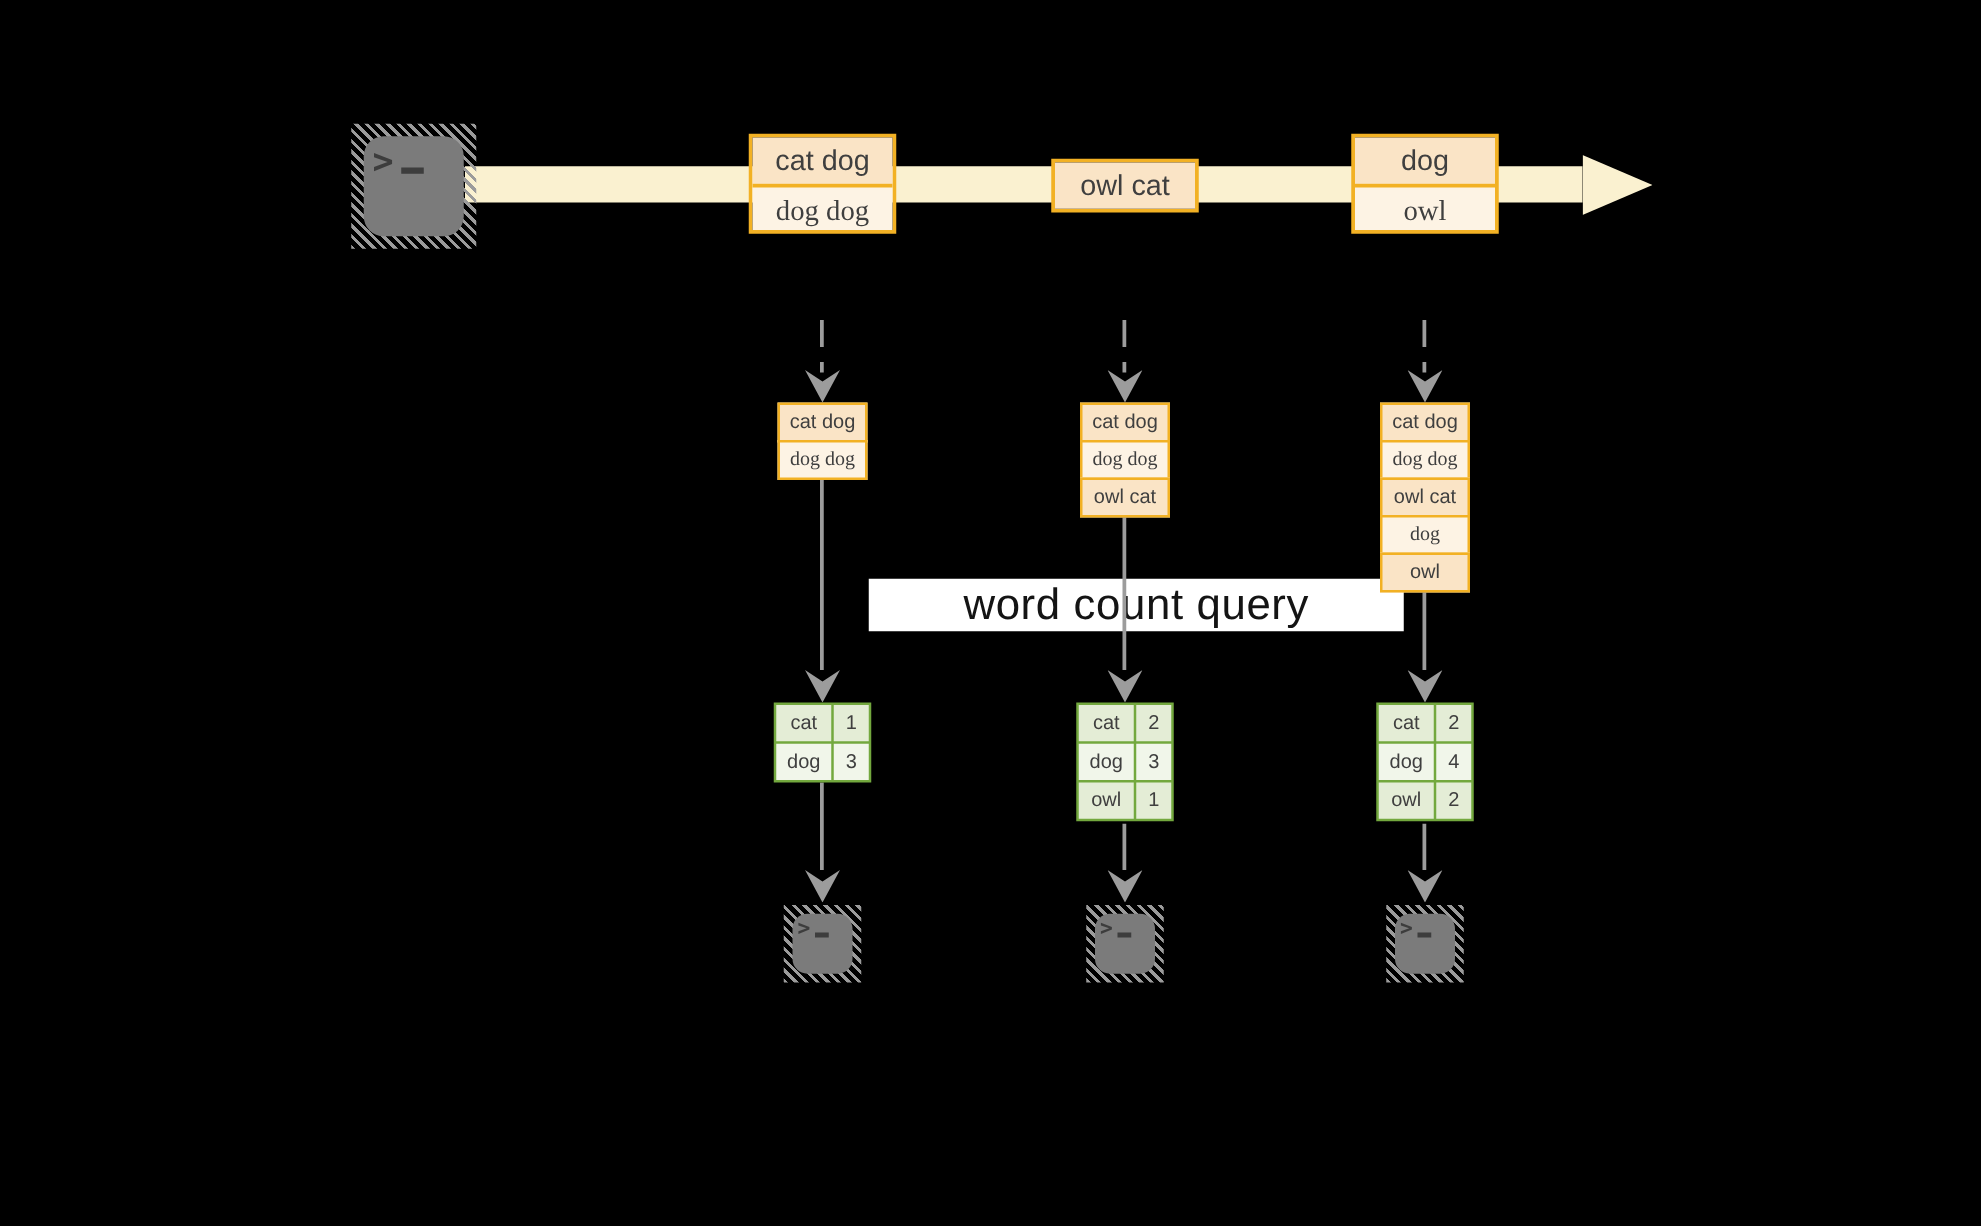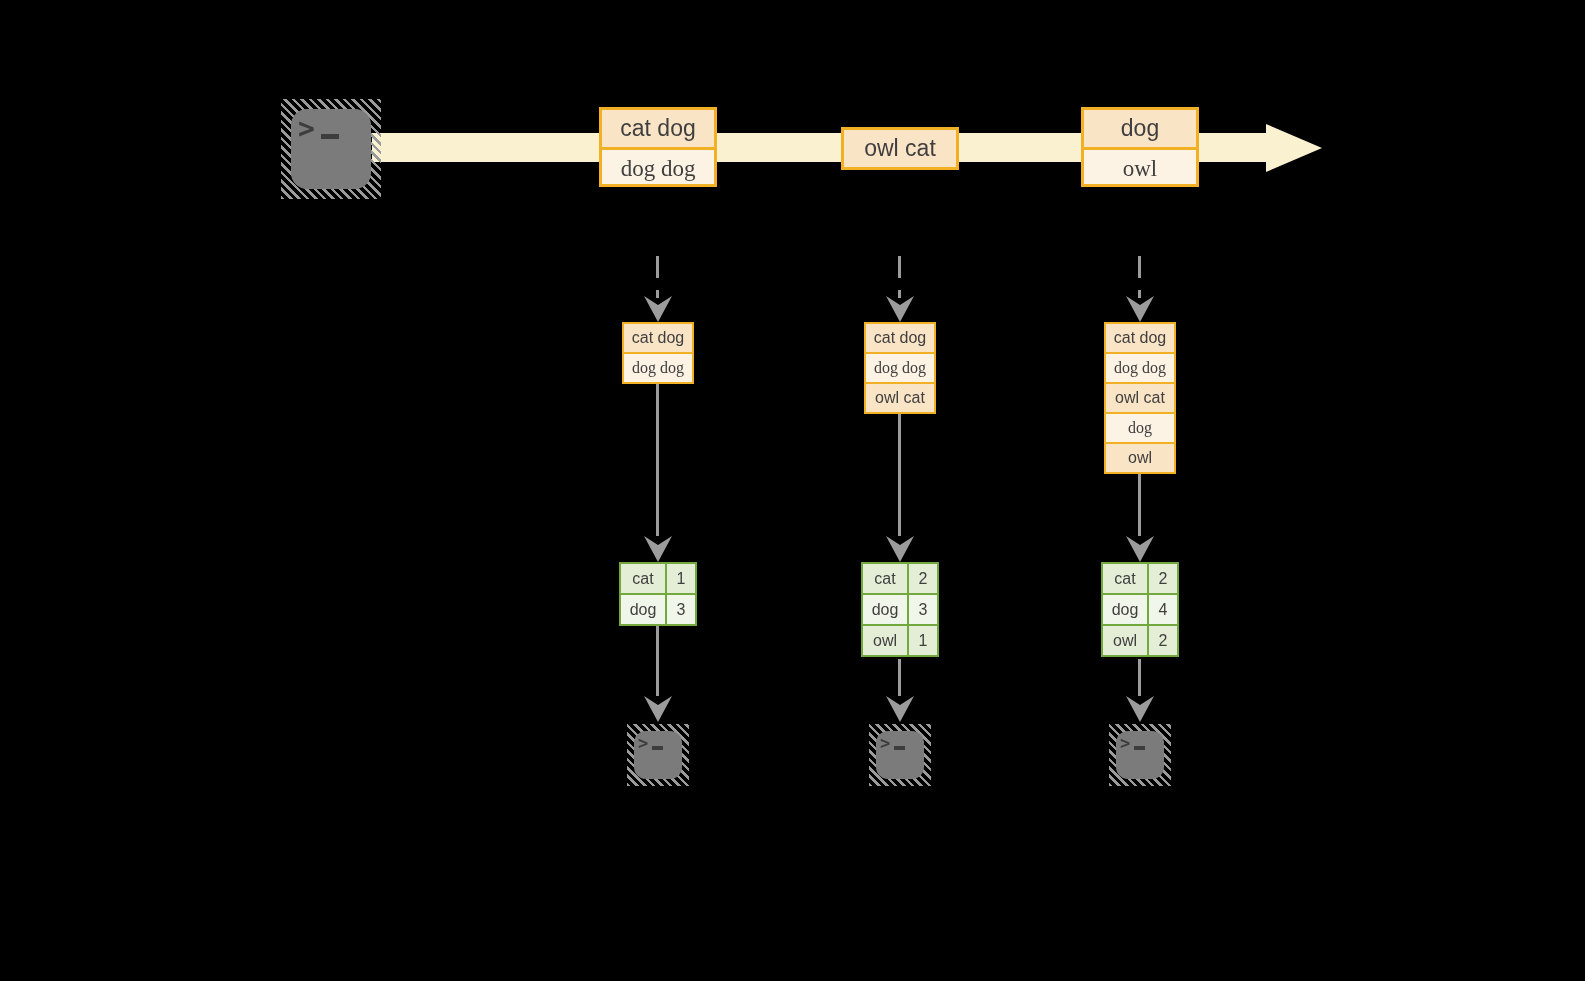--- a/index.html
+++ b/index.html
@@ -86,20 +86,23 @@
       <div class="erow fb">owl</div>
     </div>
 
   <div class="dash" style="left:656px;"></div>
   <div class="chev" style="left:644px;top:296px;"></div>
   <div class="dash" style="left:898px;"></div>
   <div class="chev" style="left:886px;top:296px;"></div>
   <div class="dash" style="left:1138px;"></div>
   <div class="chev" style="left:1126px;top:296px;"></div>
 
+  <div class="qbox">
+    <span>word count query</span>
+  </div>
 
   <div class="stack" style="left:622px;">
       <div class="srow fa">cat dog</div>
       <div class="srow fb">dog dog</div>
     </div>
   <div class="stack" style="left:864px;">
       <div class="srow fa">cat dog</div>
       <div class="srow fb">dog dog</div>
       <div class="srow fa">owl cat</div>
     </div>

